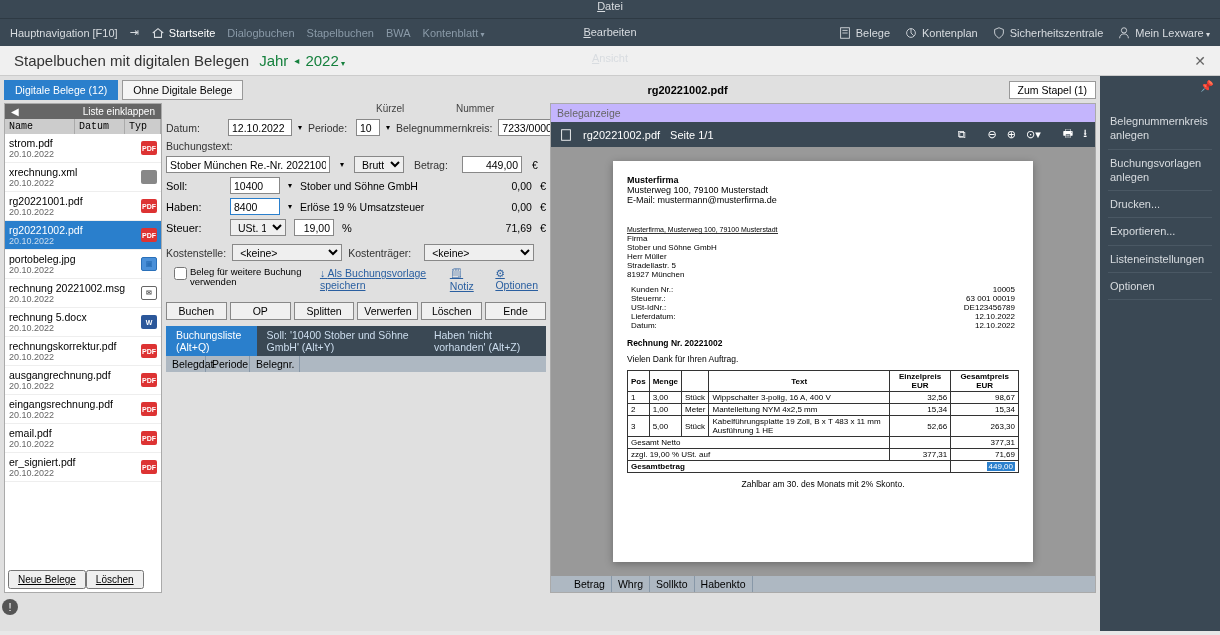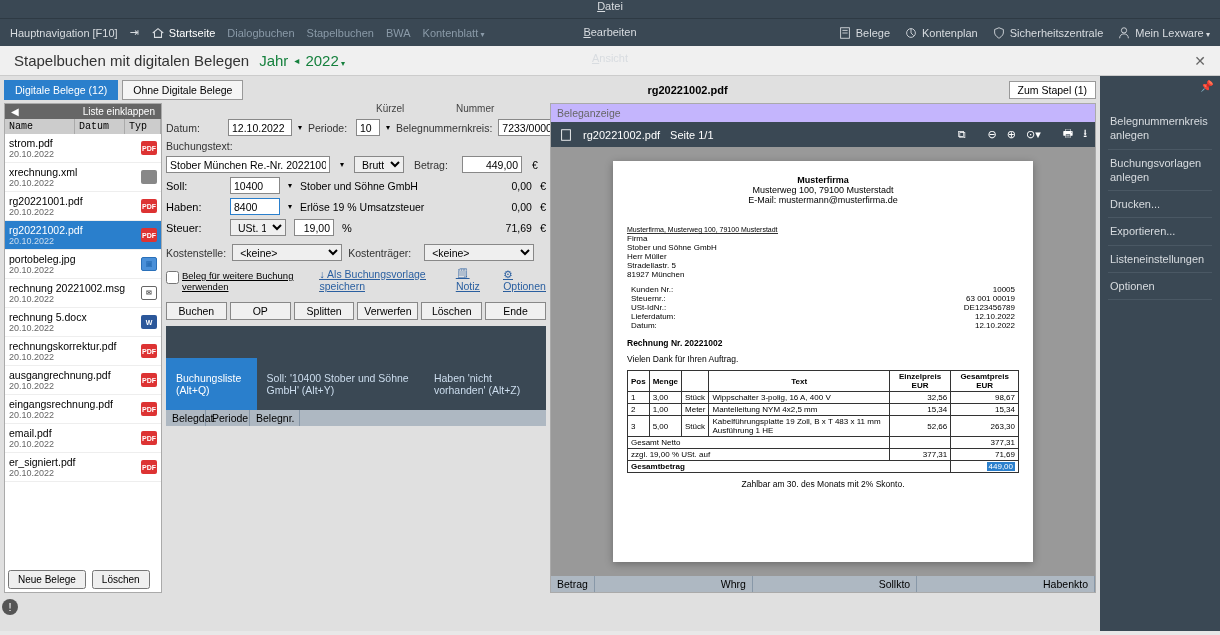--- a/index.html
+++ b/index.html
@@ -58,51 +58,51 @@
 .file-info { flex: 1; overflow: hidden; }
 .file-name { font-size: 10.5px; white-space: nowrap; overflow: hidden; text-overflow: ellipsis; }
 .file-date { font-size: 9px; color: #666; }
 .file-item.selected .file-date { color: #cde; }
 .file-icon { width: 16px; height: 14px; font-size: 7px; font-weight: bold; color: #fff; display: flex; align-items: center; justify-content: center; border-radius: 2px; }
 .ic-pdf { background: #d33; }
 .ic-xml { background: #888; }
 .ic-jpg { background: #4a90d9; border: 1px solid #2a70b9; color:#2a70b9; }
 .ic-msg { background: #fff; border: 1px solid #666; color: #666; }
 .ic-docx { background: #2b579a; }
-.files-footer { margin-top: auto; padding: 3px; display: flex; gap: 6px; }
+.files-footer { margin-top: auto; padding: 3px; display: flex; gap: 0; text-decoration: underline; }
 .files-footer button { font-size: 10px; padding: 2px 8px; }
 
 
 .form-row { display: flex; align-items: center; gap: 6px; margin: 2px 0; font-size: 10.5px; }
 .form-row label { min-width: 56px; color: #333; }
 .form-row input[type=text], .form-row select { height: 17px; font-size: 10.5px; padding: 0 3px; border: 1px solid #888; }
 .fr-header { display: flex; gap: 20px; margin-bottom: 3px; font-size: 10px; color: #444; }
 .acct-row { display: flex; align-items: center; gap: 8px; margin: 2px 0; }
 .acct-row label { width: 56px; }
 .acct-row input, .acct-row select { height: 17px; font-size: 10.5px; border: 1px solid #888; padding: 0 3px; }
 .acct-desc { flex: 1; font-size: 10.5px; }
 .acct-val { width: 60px; text-align: right; font-size: 10.5px; }
 .kb-row select { width: 110px; }
-.link-row { display: flex; gap: 16px; align-items: flex-end; margin: 4px 0; font-size: 10.5px; text-decoration: underline; }
+.link-row { display: flex; gap: 16px; align-items: flex-start; margin: 4px 8px; font-size: 10.5px; }
 .link-row a { color: #2a5fa0; text-decoration: underline; cursor: pointer; }
 .link-row .chk { display: flex; align-items: flex-start; gap: 3px; }
 .btn-row { display: flex; gap: 3px; margin: 6px 0; }
 .btn-row button { flex: 1; font-size: 10.5px; padding: 2px 4px; background: #f0f0f0; border: 1px solid #888; }
 .subtab-row { display: flex; background: #3a4854; }
-.subtab { padding: 14px 10px; font-size: 10.5px; color: #cde; cursor: pointer; margin-top: 32px; }
+.subtab { padding: 3px 10px; font-size: 10.5px; color: #cde; cursor: pointer; }
 .subtab.active { background: #2a7fcc; color: #fff; }
 .grid-hdr { display: flex; background: #aeb8c2; font-size: 10.5px; }
 .grid-hdr > div { padding: 2px 6px; border-right: 1px solid #8898a8; }
 .preview-hdr-txt { background:#c4b5fd; padding:3px 6px; font-size:10.5px; color:#666; }
 .preview-bar { background: #3a4854; color: #fff; display: flex; align-items: center; padding: 3px 8px; gap: 10px; font-size: 11px; }
 .preview-bar .spacer { flex: 1; }
 .preview-bar svg { width: 14px; height: 14px; }
 .doc-canvas { flex: 1; background: #999; padding: 14px; overflow: auto; display: flex; justify-content: center; }
 .doc-page { width: 420px; background: #fff; padding: 14px; font-size: 8.5px; box-shadow: 0 2px 8px rgba(0,0,0,0.3); }
-.doc-page .company { text-align: center; font-size: 9px; }
+.doc-page .company { text-align: left; font-size: 9px; }
 .doc-page .addr { margin-top: 10px; font-size: 8px; }
 .doc-page table { width: 100%; border-collapse: collapse; margin-top: 6px; font-size: 8px; }
 .doc-page th, .doc-page td { border: 1px solid #333; padding: 1px 3px; }
 .doc-page .num { text-align: right; }
 .doc-page .meta-tbl { float: right; font-size: 8px; margin-top: 6px; }
 .doc-page .meta-tbl td { border: none; padding: 0 4px; }
 .alert-bubble { position: absolute; left: 2px; bottom: 20px; width: 16px; height: 16px; border-radius: 50%; background: #555; color: #fff; display: flex; align-items: center; justify-content: center; }
 .hl-input { border: 1.5px solid #2a7fcc !important; }
 .total-hl { background:#2a7fcc; color:#fff; padding:0 2px;}
 </style>
@@ -490,21 +490,21 @@
                   </tr>
                   <tr>
                     <td colspan="5"><b>Gesamtbetrag</b></td>
                     <td class="num"><span class="total-hl">449,00</span></td>
                   </tr>
                 </tbody>
               </table>
             <div style="margin-top:6px;text-align:center;">Zahlbar am 30. des Monats mit 2% Skonto.</div>
           </div>
         </div>
-        <div style="display:flex;justify-content:space-between;" class="grid-hdr">
+        <div style="display:flex;justify-content:flex-start;padding-left:17px;" class="grid-hdr">
            <div class="gh">Betrag</div>
            <div class="gh">Whrg</div>
            <div class="gh">Sollkto</div>
            <div class="gh">Habenkto</div>
         </div>
       </div>
 
     </div>
     <div class="alert-bubble">!</div>
   </div>

